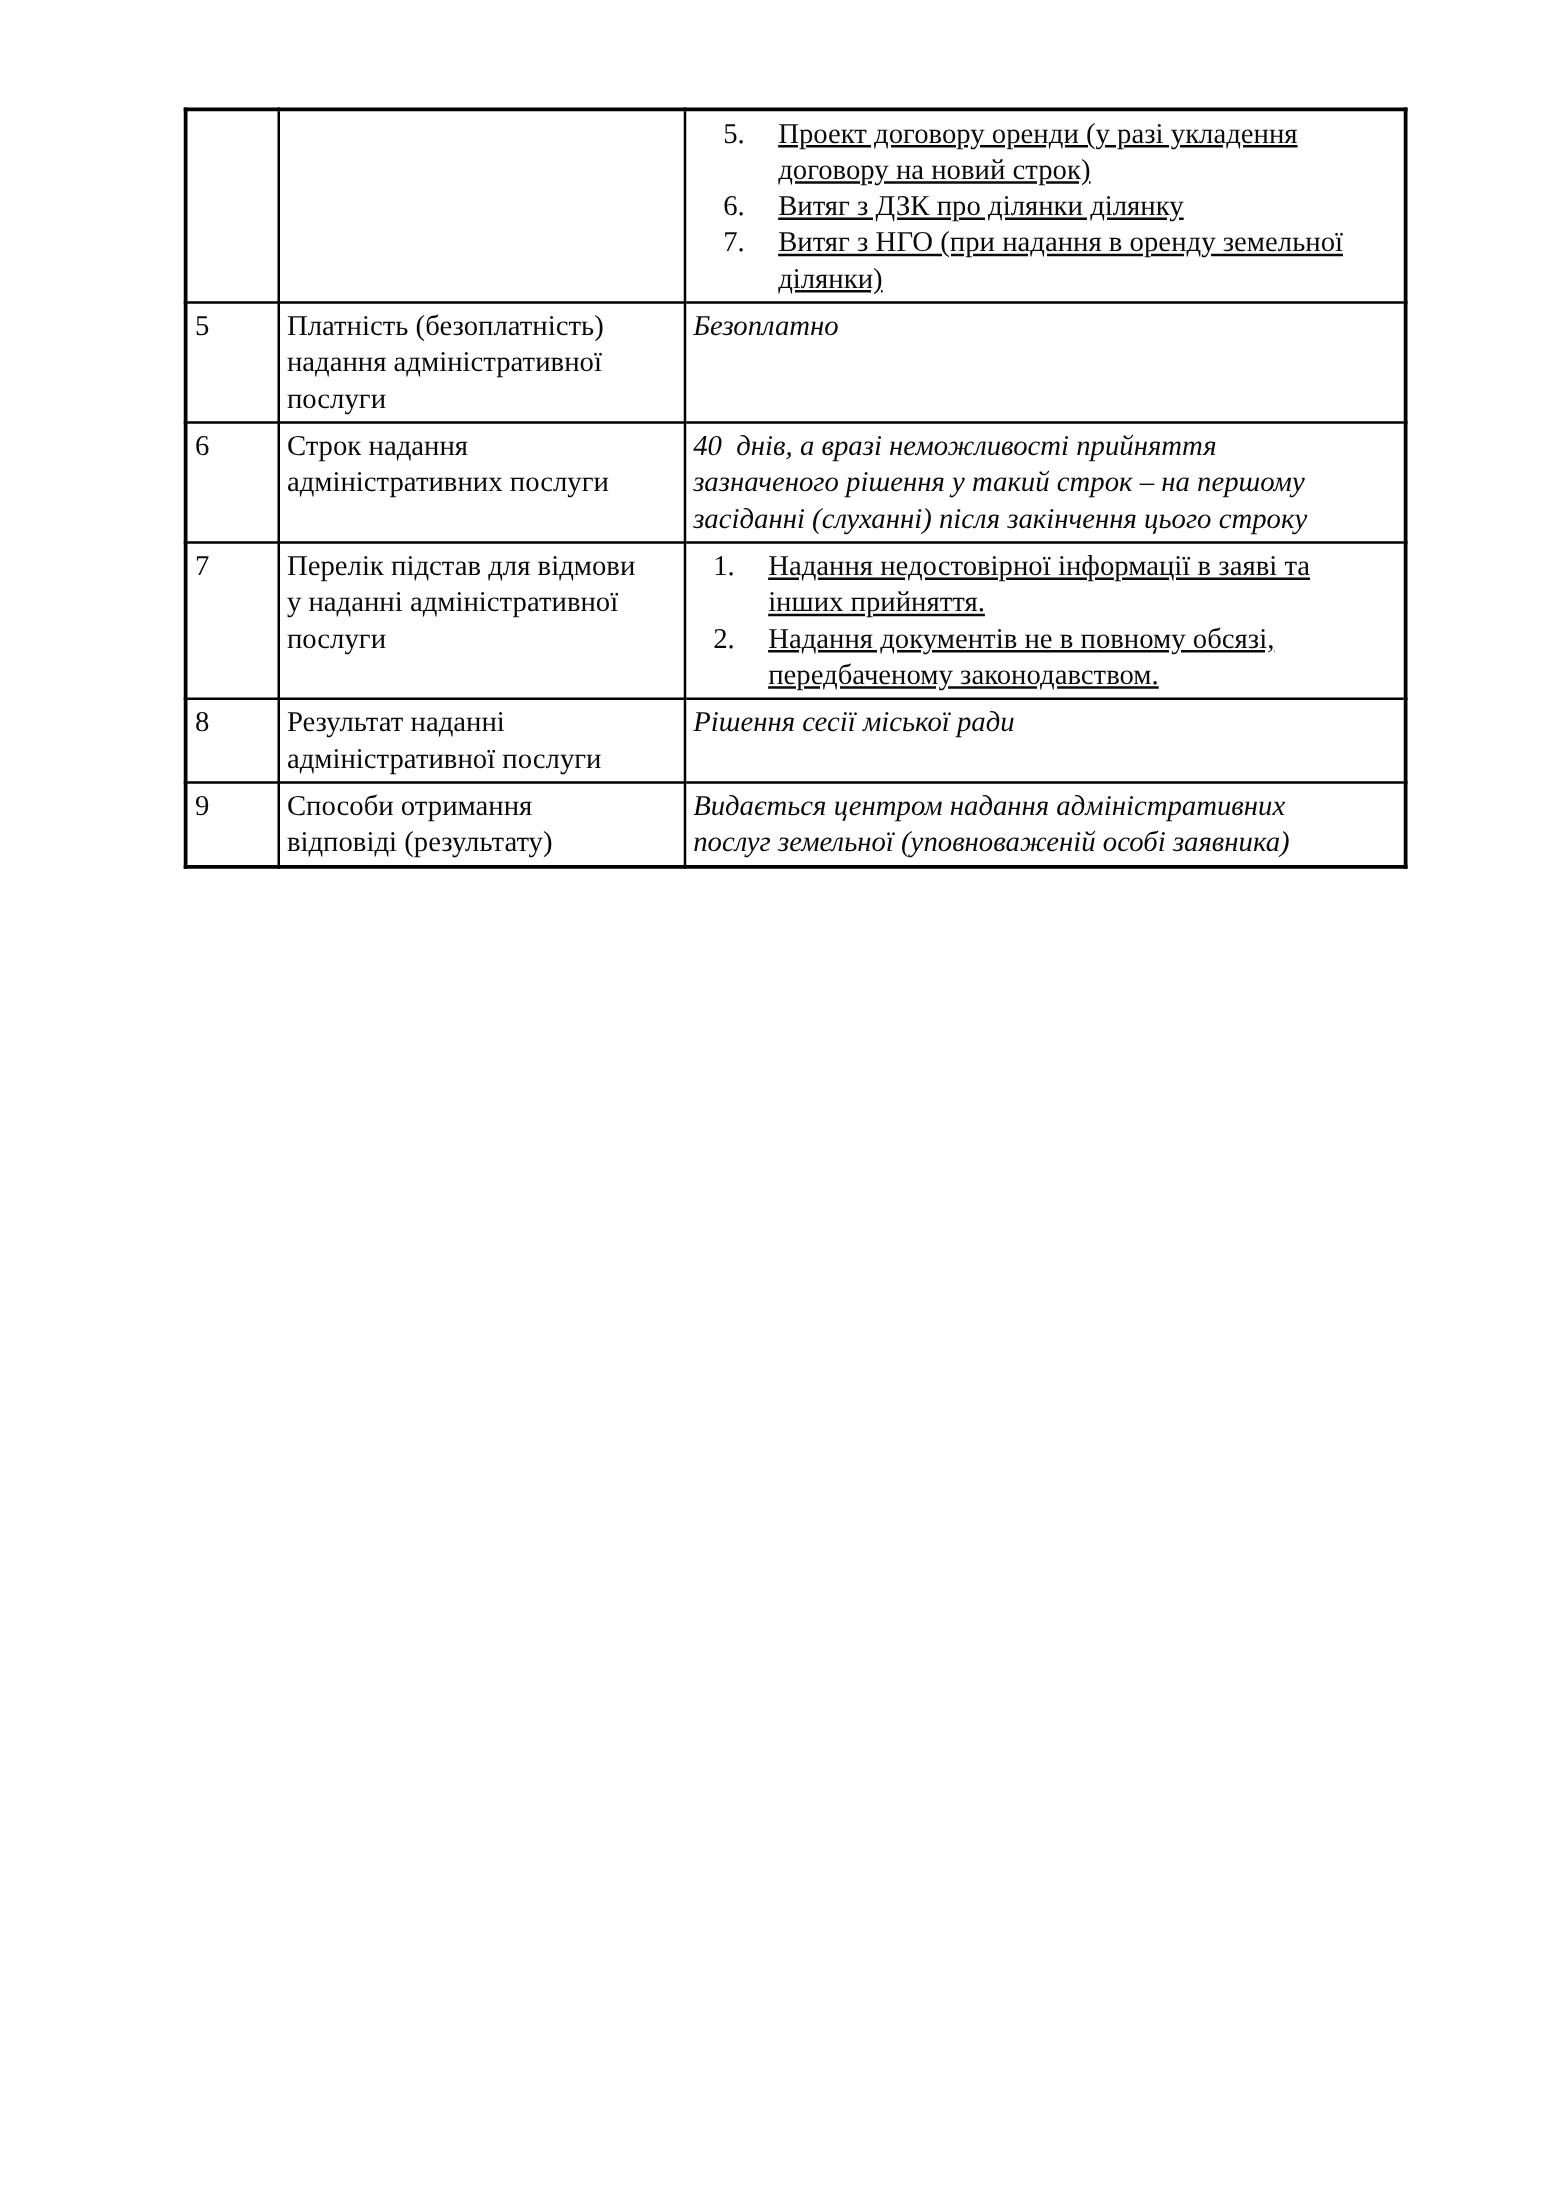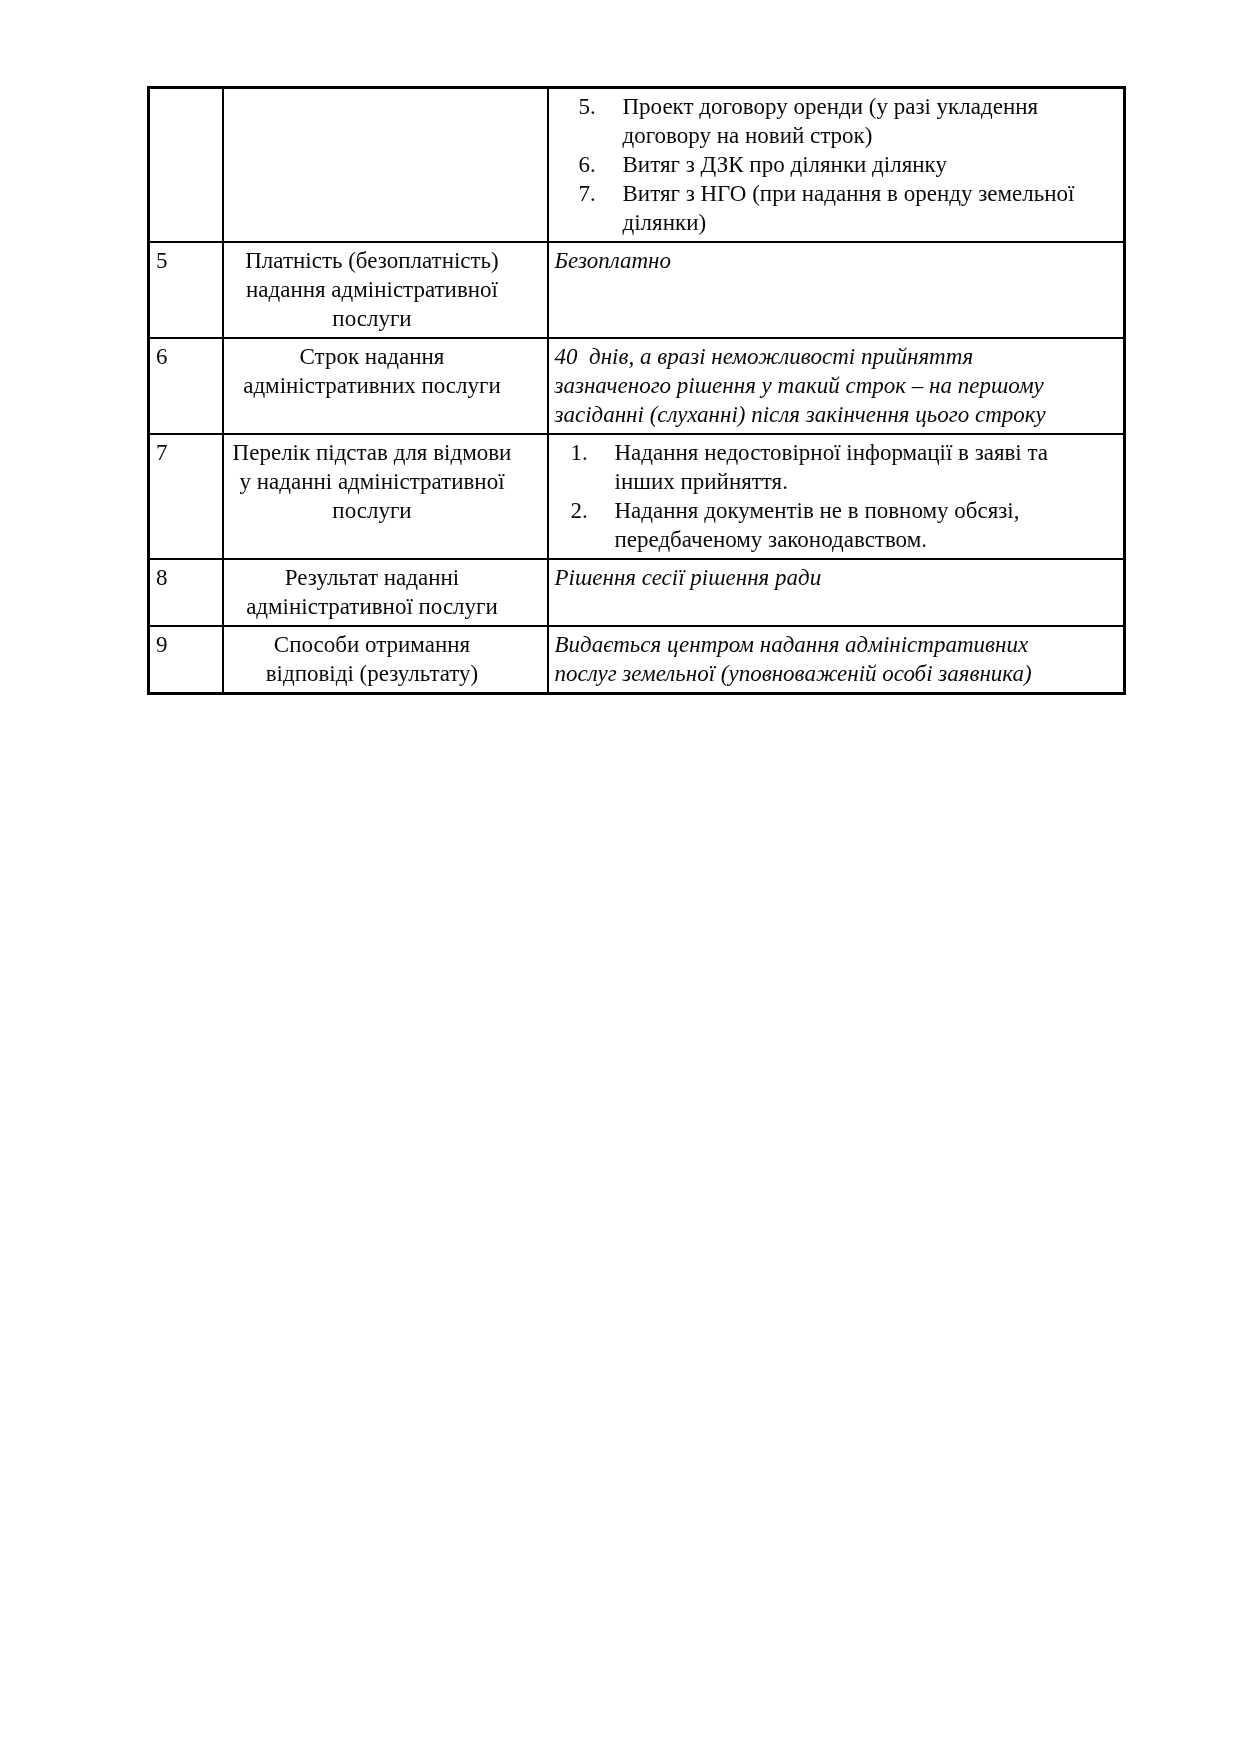--- a/index.html
+++ b/index.html
@@ -26,34 +26,35 @@
     border: 3px solid #000000;
     font-size: 23px;
     line-height: 29px;
   }
   table.doc-table td {
     border: 2px solid #000000;
     vertical-align: top;
     padding: 3px 6px 4px 6px;
   }
   td.num-cell   { padding-left: 9px; }
-  td.label-cell { padding-left: 8px; text-align: center; }
+  td.label-cell { padding-left: 8px; }
   .label-text   { display: block; max-width: 285px; }
   .value-par    { display: block; max-width: 540px; white-space: pre-wrap; font-style: italic; }
   .vlist        { display: block; }
   .vlist.indent-a { margin-left: 24px; }
   .vlist.indent-b { margin-left: 16px; }
   .vlist .li    { display: flex; align-items: flex-start; }
   .vlist .li .marker {
     flex: 0 0 44px;
     width: 44px;
   }
   .vlist .li .ltext {
     flex: 0 1 auto;
     max-width: 480px;
+    text-decoration: underline;
   }
   tr.r0 td { height: 125px; }
   tr.r1 td { height: 76px; }
   tr.r2 td { height: 85px; }
   tr.r3 td { height: 100px; }
   tr.r4 td { height: 51px; }
   tr.r5 td { height: 55px; }
 </style>
 </head>
 <body>
@@ -138,21 +139,21 @@
     </tr>
 
     <tr class="r4">
       <td class="num-cell">
         <span>8</span>
       </td>
       <td class="label-cell">
         <span class="label-text">Результат наданні адміністративної послуги</span>
       </td>
       <td>
-        <span class="value-par">Рішення сесії рішення ради</span>
+        <span class="value-par">Рішення сесії міської ради</span>
       </td>
     </tr>
 
     <tr class="r5">
       <td class="num-cell">
         <span>9</span>
       </td>
       <td class="label-cell">
         <span class="label-text">Способи отримання відповіді (результату)</span>
       </td>

